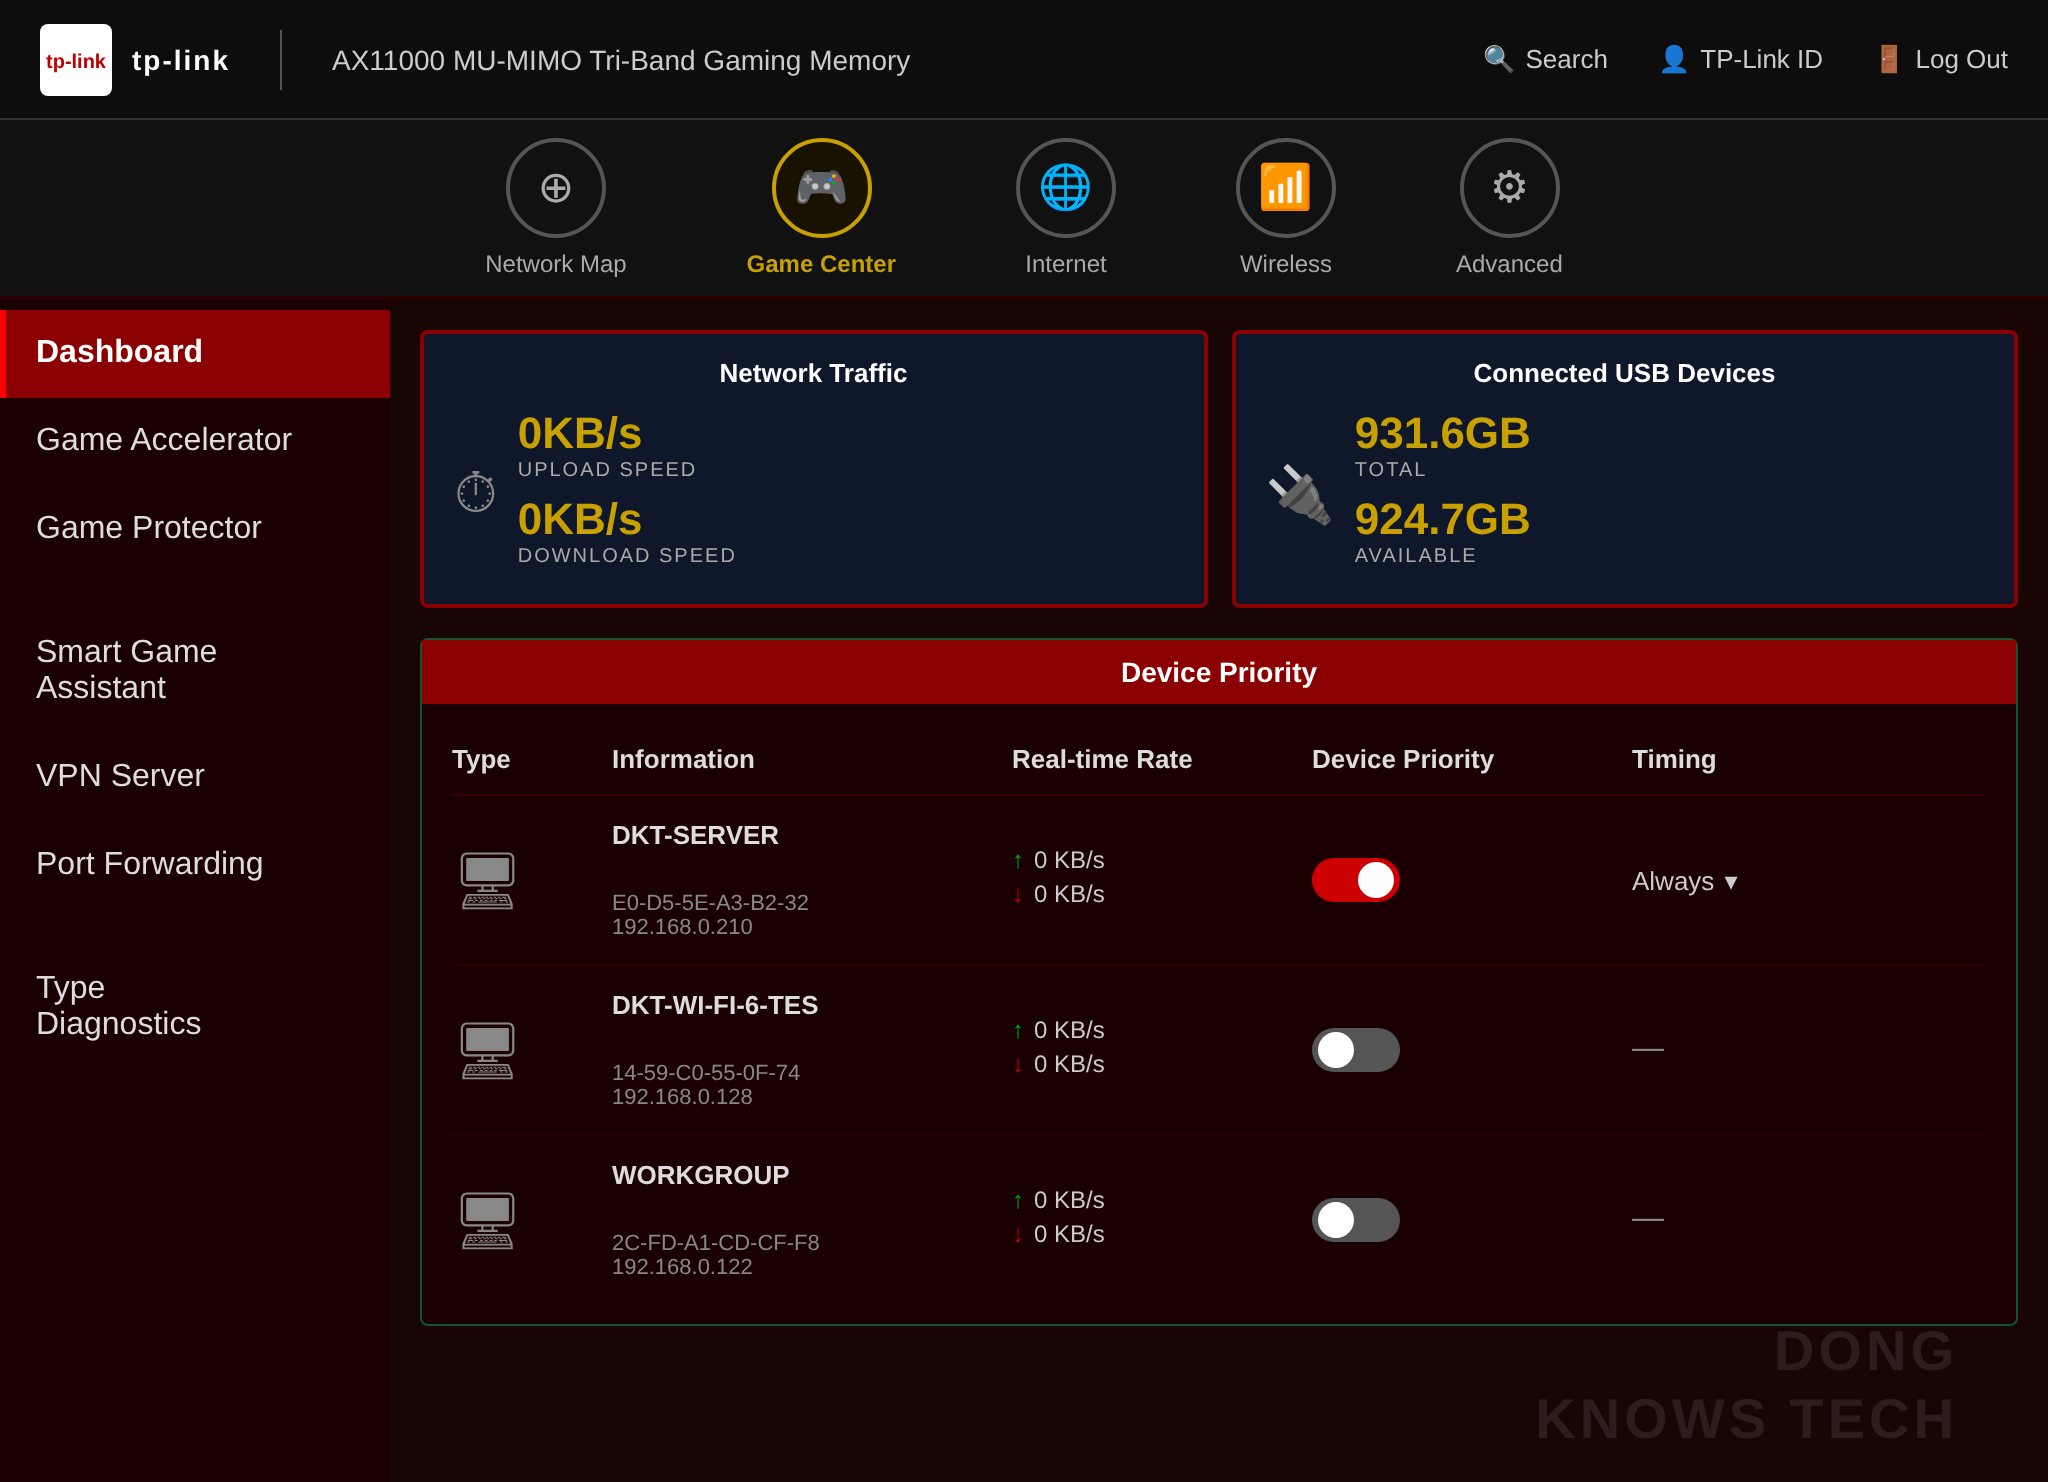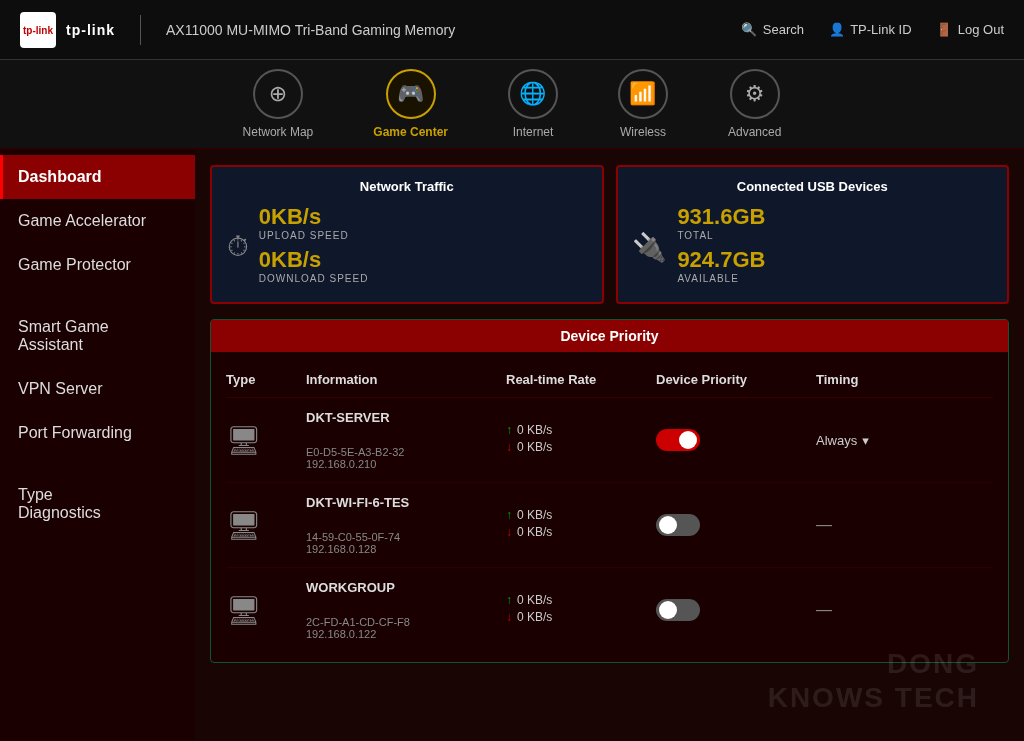--- a/index.html
+++ b/index.html
@@ -483,18 +483,18 @@
               <div class="toggle-knob"></div>
             </div>
           </div>
           <div class="timing-dash">
             <span>—</span>
           </div>
         </div>
       </div>
     </div>
 
-    <div class="watermark" style="position:relative; text-align:right; margin-top:4px; font-size:28px; color:rgba(200,200,200,0.12); font-weight:bold; letter-spacing:2px;">
+    <div class="watermark" style="position:relative; text-align:right; margin-top:16px; font-size:28px; color:rgba(200,200,200,0.12); font-weight:bold; letter-spacing:2px;">
       DONG<br>KNOWS TECH
     </div>
 
   </div>
 </div>
 
 </body></html>

